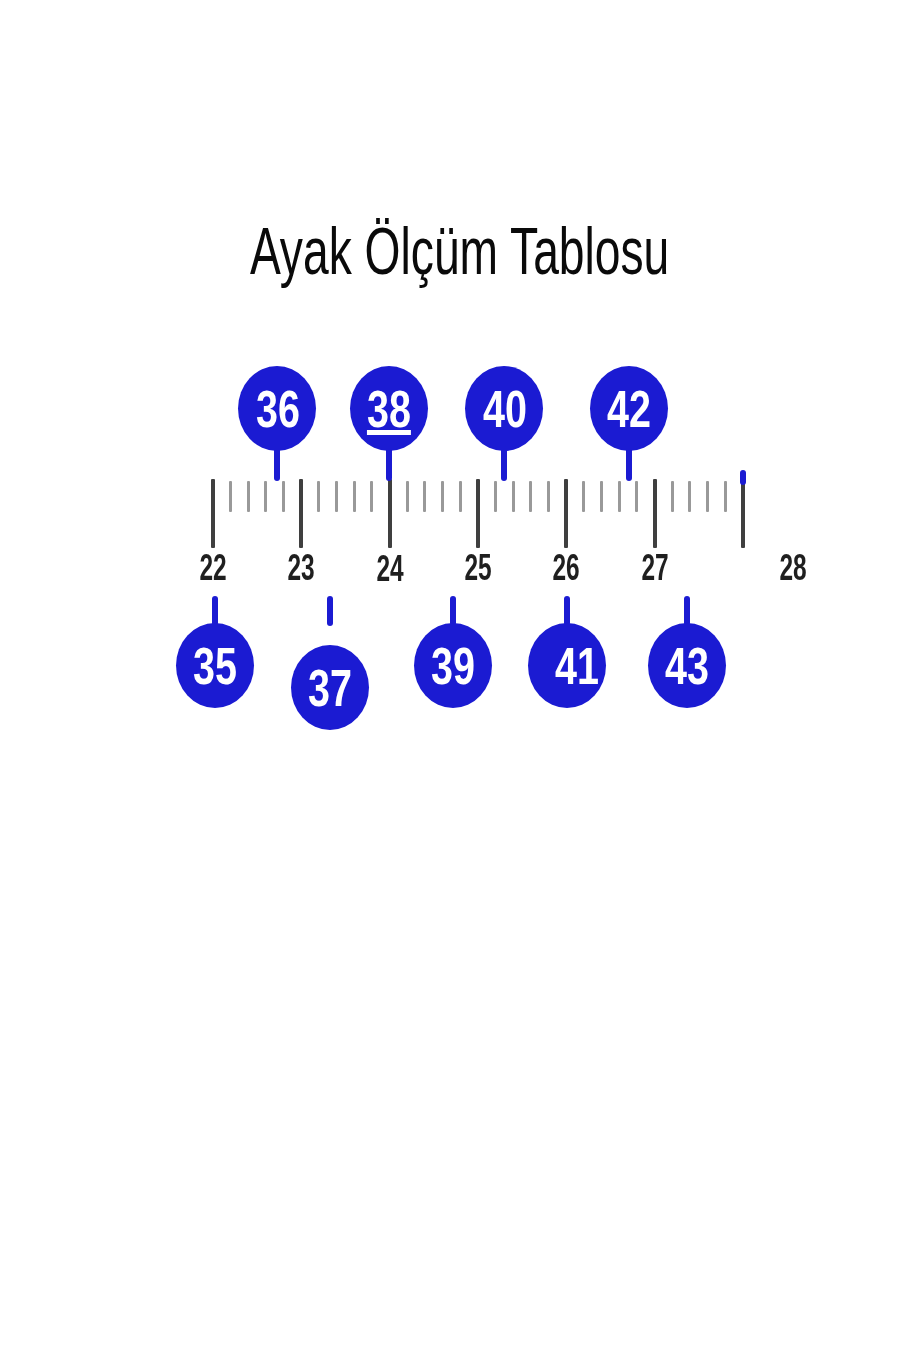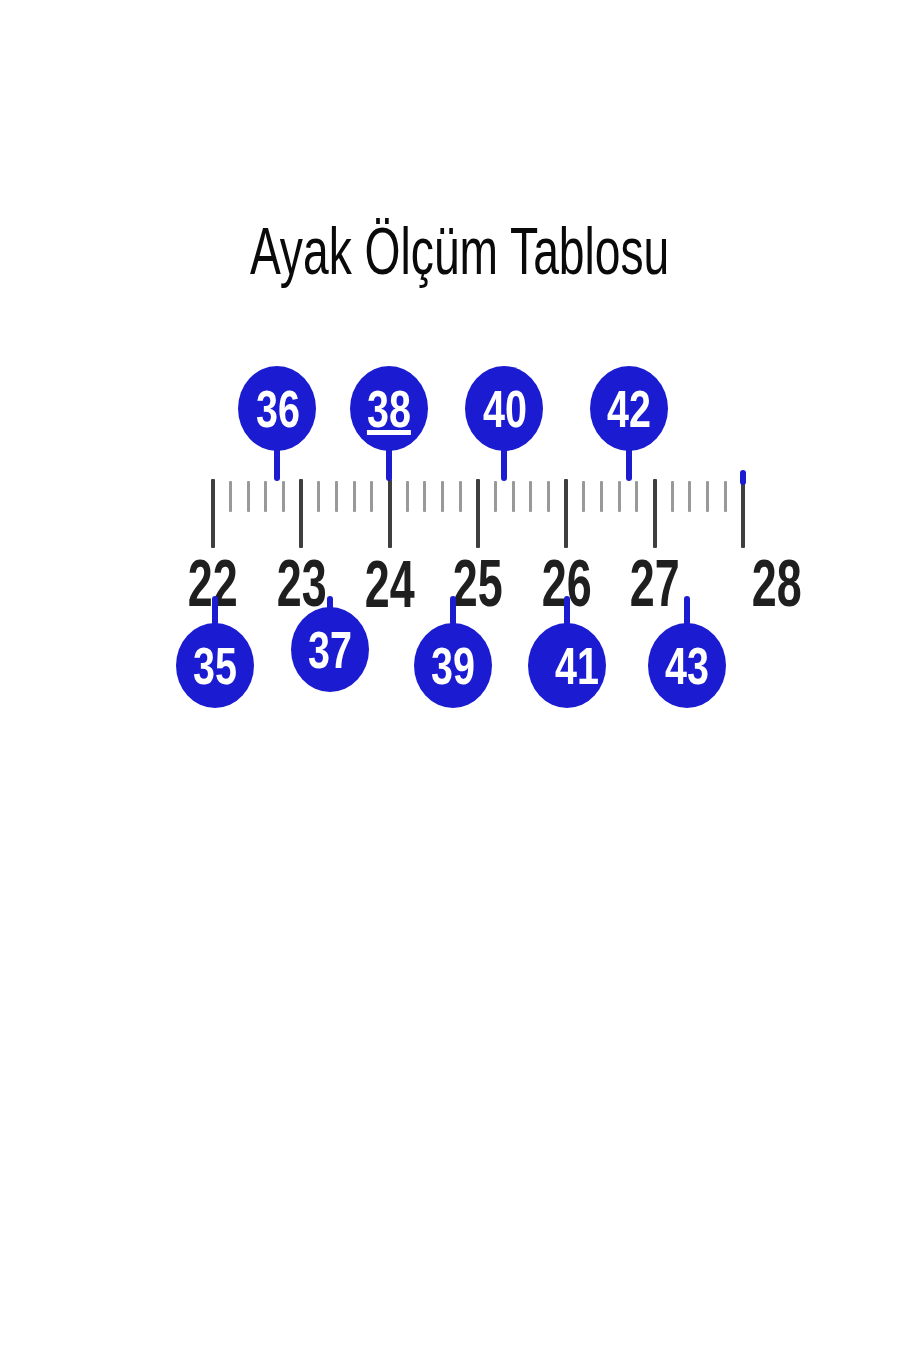--- a/index.html
+++ b/index.html
@@ -37,21 +37,21 @@
   .tick-minor {
     position: absolute;
     width: 3px;
     background: var(--minor-tick, #999999);
     border-radius: 1px;
   }
   .ruler-number {
     position: absolute;
     width: 140px;
     text-align: center;
-    font-size: 66px;
+    font-size: 36px;
     font-weight: 700;
     line-height: 1;
     color: var(--number-text, #1f1f1f);
   }
   .ruler-number .squeeze { transform: scaleX(0.68); }
   .pointer-stem {
     position: absolute;
     width: 6px;
     border-radius: 3px;
     background: var(--pointer-blue, #1b1bd2);
@@ -132,21 +132,21 @@
       </div>
       <div class="pointer-stem" style="left: 626.034px; top: 447px; height: 34px;"></div>
       <div class="size-bubble" style="left: 590.034px; top: 366px;">
         <span class="squeeze">42</span>
       </div>
       <div class="pointer-stem" style="left: 211.767px; top: 596px; height: 30px;"></div>
       <div class="size-bubble" style="left: 175.767px; top: 623px;">
         <span class="squeeze">35</span>
       </div>
       <div class="pointer-stem" style="left: 326.596px; top: 596px; height: 30px;"></div>
-      <div class="size-bubble" style="left: 290.596px; top: 607px;">
+      <div class="size-bubble" style="left: 290.596px; top: 645px;">
         <span class="squeeze">37</span>
       </div>
       <div class="pointer-stem" style="left: 450.258px; top: 596px; height: 30px;"></div>
       <div class="size-bubble" style="left: 414.258px; top: 623px;">
         <span class="squeeze">39</span>
       </div>
       <div class="pointer-stem" style="left: 564.203px; top: 596px; height: 30px;"></div>
       <div class="size-bubble" style="left: 528.203px; top: 623px; justify-content: flex-end;">
         <span class="squeeze">41</span>
       </div>

